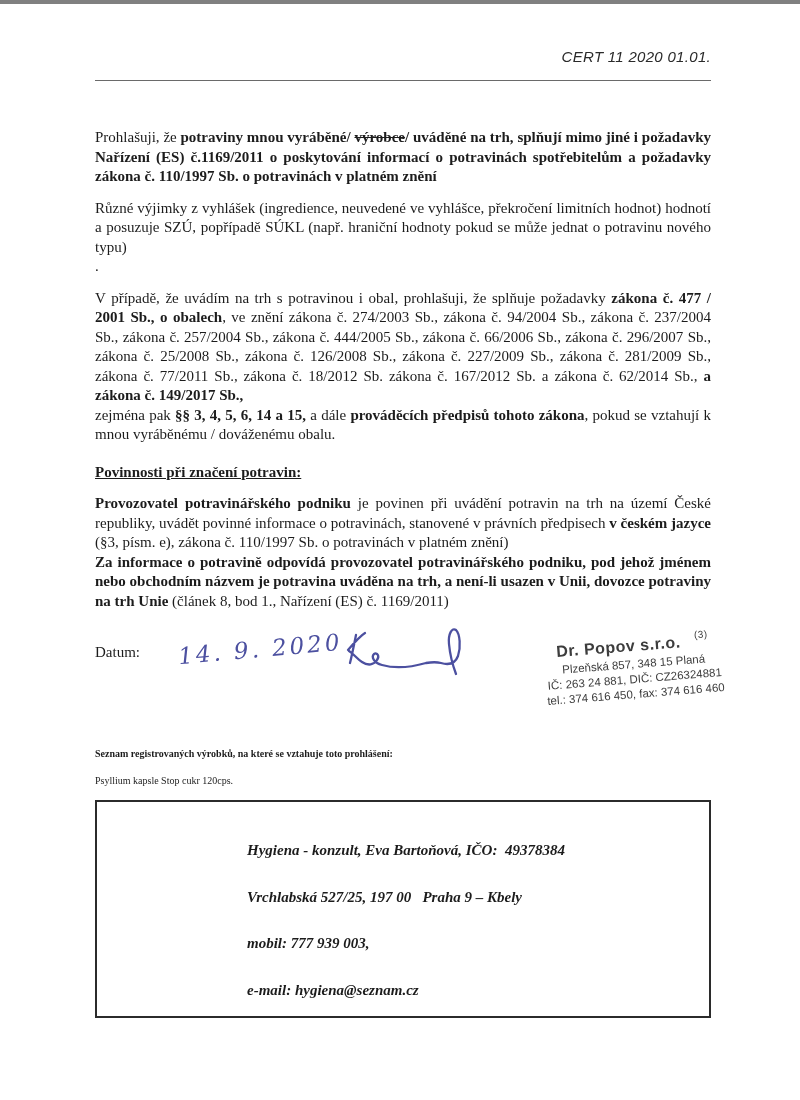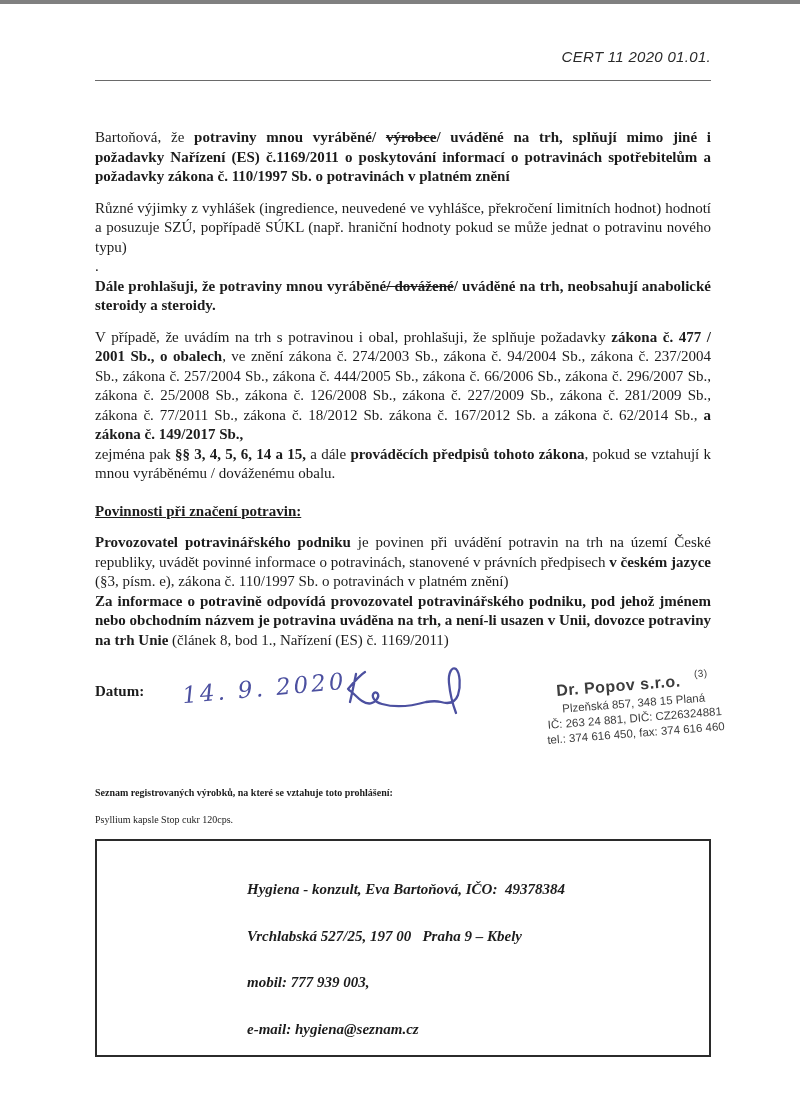--- a/index.html
+++ b/index.html
@@ -48,21 +48,21 @@
     text-decoration:underline;
     font-size:15px;
   }
   .sig-block{
     position:relative;
     margin-top:20px;
     height:102px;
   }
   .sig-label{font-weight:bold;font-size:15px;padding-top:8px;}
   .date-row{margin-top:24px;font-size:15px;}
-  .date-label{font-weight:bold;}
+  .date-label{font-weight:normal;}
   .hand-date{
     display:inline-block;
     margin-left:34px;
     font-family:"DejaVu Serif", serif;
     font-style:italic;
     font-size:23px;
     letter-spacing:3px;
     color:#4c50a0;
     transform:rotate(-5deg);
   }
@@ -113,26 +113,25 @@
     </svg>
   </div>
 
   <div class="content">
 
     <div class="doc-ref">CERT 11 2020 01.01.</div>
     <hr class="rule">
 
     <div class="body-text">
 
-      <p class="para para-first"><span>Bartoňová, že </span><span class="b">potraviny mnou vyráběné/ </span><span class="b strike">výrobce</span><span class="b">/ uváděné na trh, splňují mimo jiné i požadavky Nařízení (ES) č.1169/2011 o poskytování informací o potravinách spotřebitelům a požadavky zákona č. 110/1997 Sb. o potravinách v platném znění</span></p>
+      <p class="para para-first"><span>Prohlašuji, že </span><span class="b">potraviny mnou vyráběné/ </span><span class="b strike">výrobce</span><span class="b">/ uváděné na trh, splňují mimo jiné i požadavky Nařízení (ES) č.1169/2011 o poskytování informací o potravinách spotřebitelům a požadavky zákona č. 110/1997 Sb. o potravinách v platném znění</span></p>
 
       <p class="para"><span>Různé výjimky z vyhlášek (ingredience, neuvedené ve vyhlášce, překročení limitních hodnot) hodnotí a posuzuje SZÚ, popřípadě SÚKL (např. hraniční hodnoty pokud se může jednat o potravinu nového typu)</span></p>
       <p class="dot-line">.</p>
 
-      <p><span class="b">Dále prohlašuji, že potraviny mnou vyráběné</span><span class="b strike">/ dovážené</span><span class="b">/ uváděné na trh, neobsahují anabolické steroidy a steroidy.</span></p>
 
       <p class="para"><span>V případě, že uvádím na trh s potravinou i obal, prohlašuji, že splňuje požadavky </span><span class="b">zákona č. 477 / 2001 Sb., o obalech</span><span>, ve znění zákona č. 274/2003 Sb., zákona č. 94/2004 Sb., zákona č. 237/2004 Sb., zákona č. 257/2004 Sb., zákona č. 444/2005 Sb., zákona č. 66/2006 Sb., zákona č. 296/2007 Sb., zákona č. 25/2008 Sb., zákona č. 126/2008 Sb., zákona č. 227/2009 Sb., zákona č. 281/2009 Sb., zákona č. 77/2011 Sb., zákona č. 18/2012 Sb. zákona č. 167/2012 Sb. a zákona č. 62/2014 Sb., </span><span class="b">a zákona č. 149/2017 Sb.,</span><br><span>zejména pak </span><span class="b">§§ 3, 4, 5, 6, 14 a 15,</span><span> a dále </span><span class="b">prováděcích předpisů tohoto zákona</span><span>, pokud se vztahují k mnou vyráběnému / dováženému obalu.</span></p>
 
       <p class="section-heading">Povinnosti při značení potravin:</p>
 
       <p class="para"><span class="b">Provozovatel potravinářského podniku</span><span> je povinen při uvádění potravin na trh na území České republiky, uvádět povinné informace o potravinách, stanovené v právních předpisech </span><span class="b">v českém jazyce</span><span> (§3, písm. e), zákona č. 110/1997 Sb. o potravinách v platném znění)</span><br><span class="b">Za informace o potravině odpovídá provozovatel potravinářského podniku, pod jehož jménem nebo obchodním názvem je potravina uváděna na trh, a není-li usazen v Unii, dovozce potraviny na trh Unie</span><span> (článek 8, bod 1., Nařízení (ES) č. 1169/2011)</span></p>
 
       <div class="sig-block">
 
         <svg class="signature-svg" width="160" height="64" viewBox="0 0 160 64">

